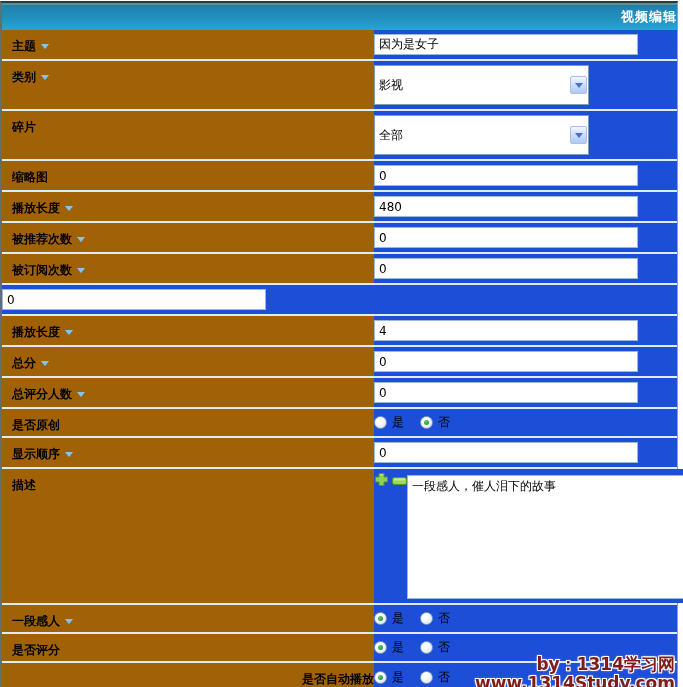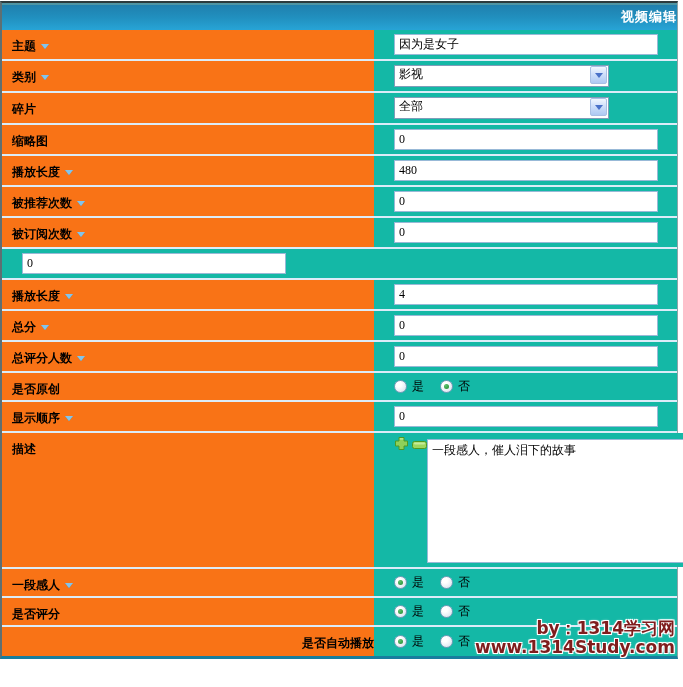--- a/index.html
+++ b/index.html
@@ -24,53 +24,53 @@
     box-shadow: inset 0 2px 0 #4e95a4;
     color: #fff; font-weight: bold; font-size: 13px;
     line-height: 27px; padding-left: 10px;
     letter-spacing: 1px;
     text-align: right;
   }
   .row { display: flex; border-bottom: 2px solid #dcecf8; min-height: 29px; }
   .row:last-of-type { border-bottom: none; text-align: right; }
   .label-cell {
     width: 372px; flex: 0 0 372px;
-    background: #f97316;
+    background: #a16207;
     padding: 8px 0 0 10px;
     font-weight: bold;
     display: block;
   }
   .arrow-down {
     display: inline-block; width: 0; height: 0;
     border-left: 4px solid transparent; border-right: 4px solid transparent;
     border-top: 5px solid #85c4ea;
     margin-left: 5px; vertical-align: middle;
     filter: drop-shadow(0 0 0.5px #3f93c0);
   }
   .field-cell {
-    flex: 1 1 auto; background: #14b8a6;
-    padding: 4px 4px 4px 20px;
-    display: flex; align-items: center; font-family: Liberation Serif, serif;
+    flex: 1 1 auto; background: #1d4ed8;
+    padding: 4px 4px 4px 0;
+    display: flex; align-items: center;
   }
   .row-tall .field-cell { flex-direction: row; align-items: flex-start; padding-top: 4px; }
   input.text-input {
     width: 264px; height: 21px;
     border: 1px solid #98b9d7; background: #fff;
     font-family: inherit; font-size: 12px; padding: 1px 4px; color:#000;
   }
   textarea.desc-textarea {
     width: 284px; height: 124px;
     border: 1px solid #98b9d7; background:#fff;
     font-family: inherit; font-size: 12px; padding: 2px 4px;
     resize: none; margin-top: 2px; color:#000;
   }
   .selectbox {
-    width: 215px; height: 22px;
+    width: 215px; height: 40px;
     border: 1px solid #7f9db9; background: #fff;
-    display: flex; justify-content: space-between;
+    display: flex; align-items: center; justify-content: space-between;
     cursor: default;
   }
   .selectbox .sel-text { padding-left: 4px; }
   .sel-btn {
     width: 17px; height: 18px; margin-right: 1px;
     border: 1px solid #a9bfe4; border-radius: 2px;
     background: linear-gradient(180deg, #f2f7fe 0%, #cfdffa 45%, #aec9f3 100%);
     display: flex; align-items: center; justify-content: center;
   }
   .sel-chevron {

